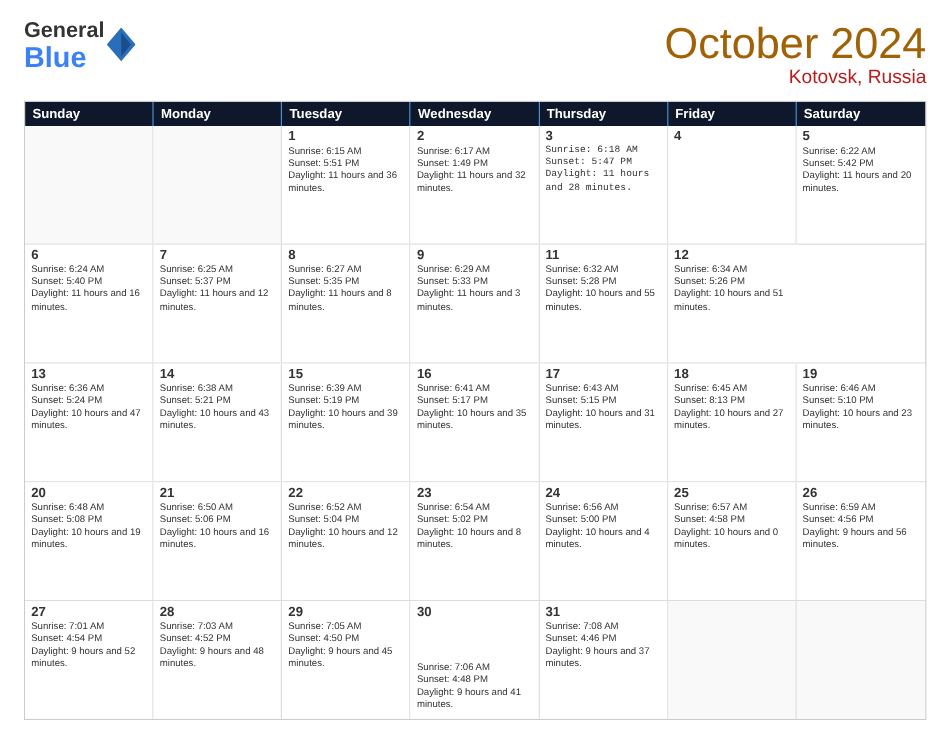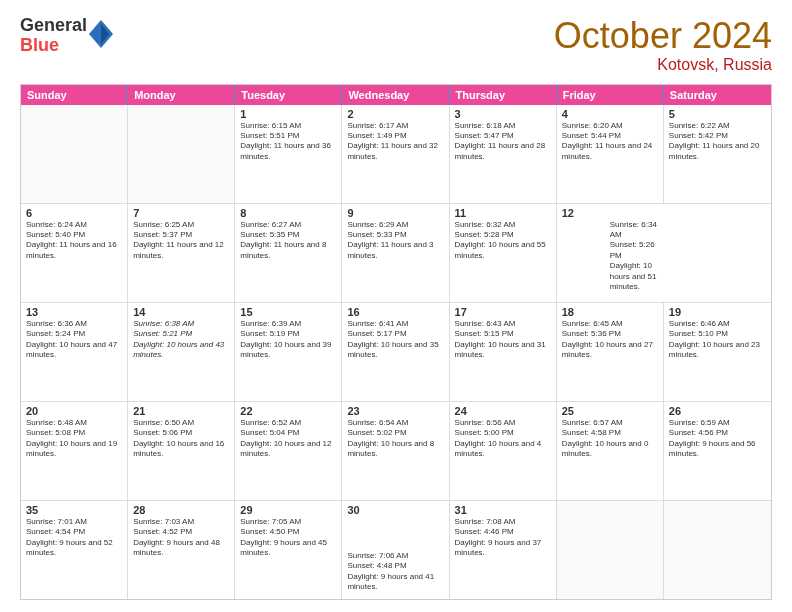--- a/index.html
+++ b/index.html
@@ -54,21 +54,21 @@
     }
     .calendar {
       flex: 1;
       display: flex;
       flex-direction: column;
       border: 1px solid #ccc;
     }
     .cal-header {
       display: grid;
       grid-template-columns: repeat(7, 1fr);
-      background: #ec4899;
+      background: #0f172a;
     }
     .cal-header-cell {
       color: #fff;
       font-size: 11px;
       font-weight: bold;
       padding: 4px 6px;
       border-right: 1px solid #4a8ed0;
     }
     .cal-header-cell:last-child { border-right: none; }
     .cal-body {
@@ -106,21 +106,21 @@
     }
   </style>
 </head>
 <body>
 
 <div class="page">
   <div class="header">
     <div class="logo-container">
       <div class="logo-text">
         <span style="font-size:18px;font-weight:bold;color:#333;">General</span>
-        <span style="font-size:18px;font-weight:bold;color:#ef4444;">Blue</span>
+        <span style="font-size:24px;font-weight:bold;color:#3b82f6;">Blue</span>
       </div>
       <svg class="logo-icon" viewBox="0 0 24 28" xmlns="http://www.w3.org/2000/svg">
         <polygon points="12,0 24,14 12,28 0,14" fill="#2a6ebb"></polygon>
         <polygon points="12,4 20,14 12,24" fill="#1a4e8a"></polygon>
       </svg>
     </div>
     <div class="title-block">
       <div class="month-title">October 2024</div>
       <div class="subtitle">Kotovsk, Russia</div>
     </div>
@@ -147,29 +147,26 @@
 Daylight: 11 hours and 36 minutes.</div>
           </div>
           <div class="cal-cell">
             <div class="day-number">2</div>
             <div class="cell-text" style="white-space: pre-line;">Sunrise: 6:17 AM
 Sunset: 1:49 PM
 Daylight: 11 hours and 32 minutes.</div>
           </div>
           <div class="cal-cell">
             <div class="day-number">3</div>
-            <div class="cell-text" style="white-space: pre-line;">Sunrise: 6:18 AM
+            <div class="cell-text" style="white-space: pre-line; font-family: Liberation Mono, monospace;">Sunrise: 6:18 AM
 Sunset: 5:47 PM
 Daylight: 11 hours and 28 minutes.</div>
           </div>
           <div class="cal-cell">
             <div class="day-number">4</div>
-            <div class="cell-text" style="white-space: pre-line;">Sunrise: 6:20 AM
-Sunset: 5:44 PM
-Daylight: 11 hours and 24 minutes.</div>
           </div>
           <div class="cal-cell">
             <div class="day-number">5</div>
             <div class="cell-text" style="white-space: pre-line;">Sunrise: 6:22 AM
 Sunset: 5:42 PM
 Daylight: 11 hours and 20 minutes.</div>
           </div>
         </div>
         <div class="cal-row">
           <div class="cal-cell">
@@ -197,35 +194,35 @@
 Daylight: 11 hours and 3 minutes.</div>
           </div>
           <div class="cal-cell">
             <div class="day-number">11</div>
             <div class="cell-text" style="white-space: pre-line;">Sunrise: 6:32 AM
 Sunset: 5:28 PM
 Daylight: 10 hours and 55 minutes.</div>
           </div>
           <div class="cal-cell">
             <div class="day-number">12</div>
-            <div class="cell-text" style="white-space: pre-line; margin-left: 48px;">Sunrise: 6:34 AM
+            <div class="cell-text" style="white-space: pre-line;">Sunrise: 6:34 AM
 Sunset: 5:26 PM
 Daylight: 10 hours and 51 minutes.</div>
           </div>
         </div>
         <div class="cal-row">
           <div class="cal-cell">
             <div class="day-number">13</div>
             <div class="cell-text" style="white-space: pre-line;">Sunrise: 6:36 AM
 Sunset: 5:24 PM
 Daylight: 10 hours and 47 minutes.</div>
           </div>
           <div class="cal-cell">
             <div class="day-number">14</div>
-            <div class="cell-text" style="white-space: pre-line; font-style: italic;">Sunrise: 6:38 AM
+            <div class="cell-text" style="white-space: pre-line;">Sunrise: 6:38 AM
 Sunset: 5:21 PM
 Daylight: 10 hours and 43 minutes.</div>
           </div>
           <div class="cal-cell">
             <div class="day-number">15</div>
             <div class="cell-text" style="white-space: pre-line;">Sunrise: 6:39 AM
 Sunset: 5:19 PM
 Daylight: 10 hours and 39 minutes.</div>
           </div>
           <div class="cal-cell">
@@ -236,21 +233,21 @@
           </div>
           <div class="cal-cell">
             <div class="day-number">17</div>
             <div class="cell-text" style="white-space: pre-line;">Sunrise: 6:43 AM
 Sunset: 5:15 PM
 Daylight: 10 hours and 31 minutes.</div>
           </div>
           <div class="cal-cell">
             <div class="day-number">18</div>
             <div class="cell-text" style="white-space: pre-line;">Sunrise: 6:45 AM
-Sunset: 5:36 PM
+Sunset: 8:13 PM
 Daylight: 10 hours and 27 minutes.</div>
           </div>
           <div class="cal-cell">
             <div class="day-number">19</div>
             <div class="cell-text" style="white-space: pre-line;">Sunrise: 6:46 AM
 Sunset: 5:10 PM
 Daylight: 10 hours and 23 minutes.</div>
           </div>
         </div>
         <div class="cal-row">
@@ -292,21 +289,21 @@
           </div>
           <div class="cal-cell">
             <div class="day-number">26</div>
             <div class="cell-text" style="white-space: pre-line;">Sunrise: 6:59 AM
 Sunset: 4:56 PM
 Daylight: 9 hours and 56 minutes.</div>
           </div>
         </div>
         <div class="cal-row">
           <div class="cal-cell">
-            <div class="day-number">35</div>
+            <div class="day-number">27</div>
             <div class="cell-text" style="white-space: pre-line;">Sunrise: 7:01 AM
 Sunset: 4:54 PM
 Daylight: 9 hours and 52 minutes.</div>
           </div>
           <div class="cal-cell">
             <div class="day-number">28</div>
             <div class="cell-text" style="white-space: pre-line;">Sunrise: 7:03 AM
 Sunset: 4:52 PM
 Daylight: 9 hours and 48 minutes.</div>
           </div>

